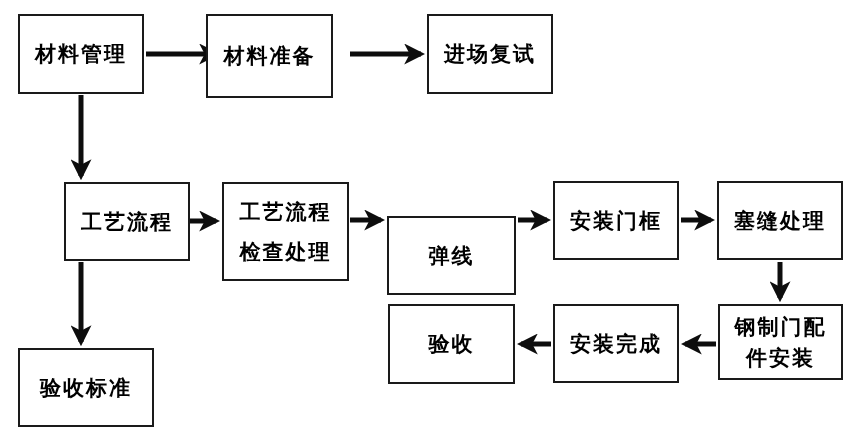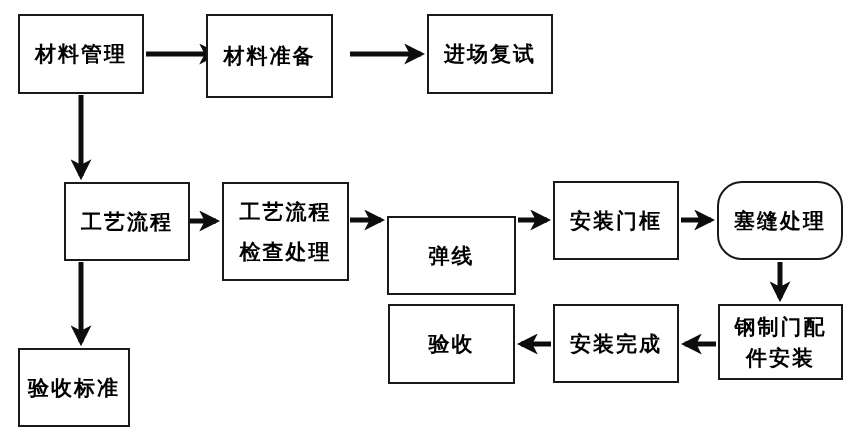--- a/index.html
+++ b/index.html
@@ -93,34 +93,34 @@
   </div>
 
   <div class="node" style="left:387px; top:181px; width:129px; height:79px;margin-top:35px;">
     <span>弹线</span>
   </div>
 
   <div class="node" style="left:553px; top:181px; width:126px; height:79px;">
     <span>安装门框</span>
   </div>
 
-  <div class="node" style="left:717px; top:181px; width:126px; height:79px;border-radius:25px;">
+  <div class="node" style="left:717px; top:181px; width:126px; height:79px;">
     <span>塞缝处理</span>
   </div>
 
   <div class="node" style="left:388px; top:304px; width:127px; height:80px;">
     <span>验收</span>
   </div>
 
   <div class="node" style="left:553px; top:304px; width:126px; height:79px;text-align:right;">
     <span>安装完成</span>
   </div>
 
   <div class="node" style="left:718px; top:304px; width:125px; height:76px;">
     <span>钢制门配</span>
     <span>件安装</span>
   </div>
 
-  <div class="node" style="left:18px;  top:348px; width:112px; height:79px;">
+  <div class="node" style="left:18px;  top:348px; width:136px; height:79px;">
     <span>验收标准</span>
   </div>
 
 </div>
 
 </body></html>

